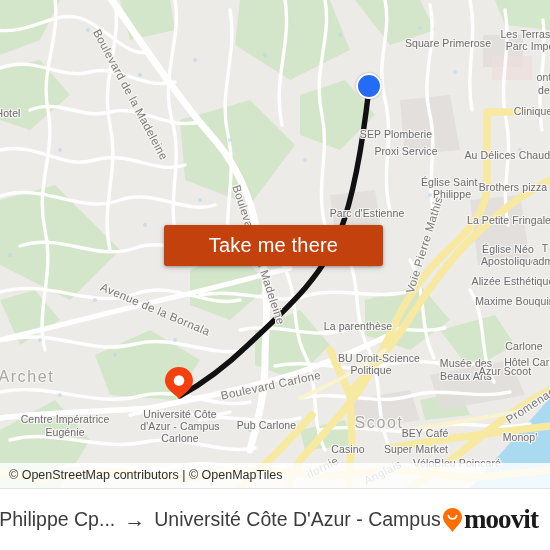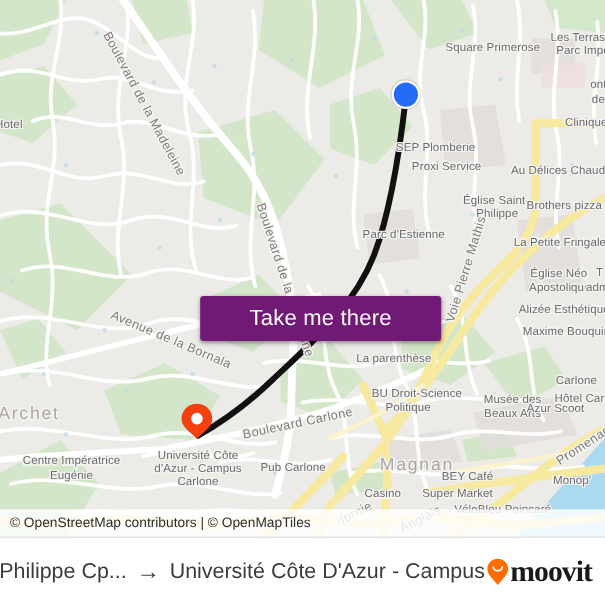--- a/index.html
+++ b/index.html
@@ -41,31 +41,30 @@
   }
   .maplabel.street {
     color: #7d7a77;
     font-size: 11.5px;
     letter-spacing: 0.4px;
   }
 
   
   #take-me-there {
     position: absolute;
-    left: 182px; top: 225px;
+    left: 164px; top: 225px;
     width: 219px; height: 41px;
-    background: #701a75;
+    background: #c2410c;
     border: none; border-radius: 3px;
     color: #ffffff;
     font-size: 20px;
     font-family: "Liberation Sans", sans-serif;
     letter-spacing: 0.2px;
     cursor: pointer;
     box-shadow: 0 1px 3px rgba(0,0,0,0.28), 0 2px 6px rgba(0,0,0,0.14);
-    margin-top: 44px;
   }
 
   
   #start-marker {
     position: absolute; left: 356px; top: 73px;
     width: 26px; height: 26px; border-radius: 50%;
     background: #246bf5;
     border: 2.5px solid #ffffff;
     box-shadow: 0 0 2px rgba(0,0,0,0.35);
   }
@@ -271,21 +270,21 @@
       </g>
     </svg>
 
     <div id="map-labels">
         <div class="maplabel street" style="left: 130px; top: 95px; transform: translate(-50%, -50%) rotate(62deg);">Boulevard de la Madeleine</div>
         <div class="maplabel street" style="left: 258px; top: 255px; transform: translate(-50%, -50%) rotate(72deg);">Boulevard de la Madeleine</div>
         <div class="maplabel street" style="left: 155px; top: 310px; transform: translate(-50%, -50%) rotate(23deg);">Avenue de la Bornala</div>
         <div class="maplabel street" style="left: 271px; top: 386px; transform: translate(-50%, -50%) rotate(-12deg);">Boulevard Carlone</div>
         <div class="maplabel street" style="left: 425px; top: 245px; transform: translate(-50%, -50%) rotate(-73deg);">Voie Pierre Mathis</div>
         <div class="maplabel street" style="left: 534px; top: 404px; transform: translate(-50%, -50%) rotate(-33deg);">Promenade</div>
-        <div class="maplabel area" style="left: 379px; top: 423px; transform: translate(-50%, -50%) rotate(0deg);">Magnan</div>
+        <div class="maplabel area" style="left: 379px; top: 423px; transform: translate(-50%, -50%) rotate(0deg);">Scoot</div>
         <div class="maplabel area" style="left: 24px; top: 377px; transform: translate(-50%, -50%) rotate(0deg);">'Archet</div>
         <div class="maplabel" style="left: 448px; top: 44px; transform: translate(-50%, -50%) rotate(0deg);">Square Primerose</div>
         <div class="maplabel" style="left: 528px; top: 35px; transform: translate(-50%, -50%) rotate(0deg);">Les Terrass</div>
         <div class="maplabel" style="left: 530px; top: 47px; transform: translate(-50%, -50%) rotate(0deg);">Parc Impe</div>
         <div class="maplabel" style="left: 396px; top: 135px; transform: translate(-50%, -50%) rotate(0deg);">SEP Plomberie</div>
         <div class="maplabel" style="left: 406px; top: 152px; transform: translate(-50%, -50%) rotate(0deg);">Proxi Service</div>
         <div class="maplabel" style="left: 367px; top: 214px; transform: translate(-50%, -50%) rotate(0deg);">Parc d'Estienne</div>
         <div class="maplabel" style="left: 510px; top: 156px; transform: translate(-50%, -50%) rotate(0deg);">Au Délices Chauds</div>
         <div class="maplabel" style="left: 533px; top: 112px; transform: translate(-50%, -50%) rotate(0deg);">Clinique</div>
         <div class="maplabel" style="left: 544px; top: 78px; transform: translate(-50%, -50%) rotate(0deg);">ont</div>

